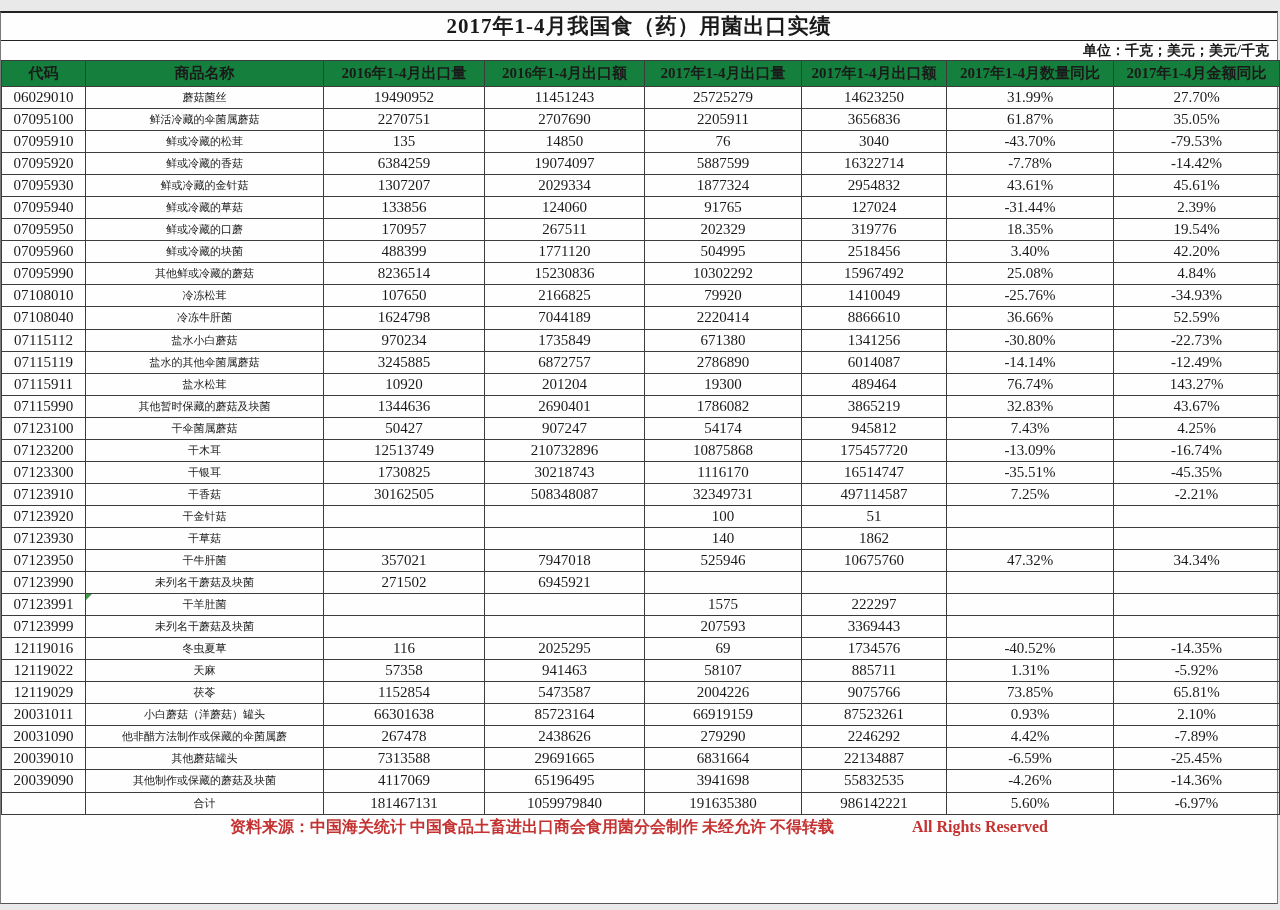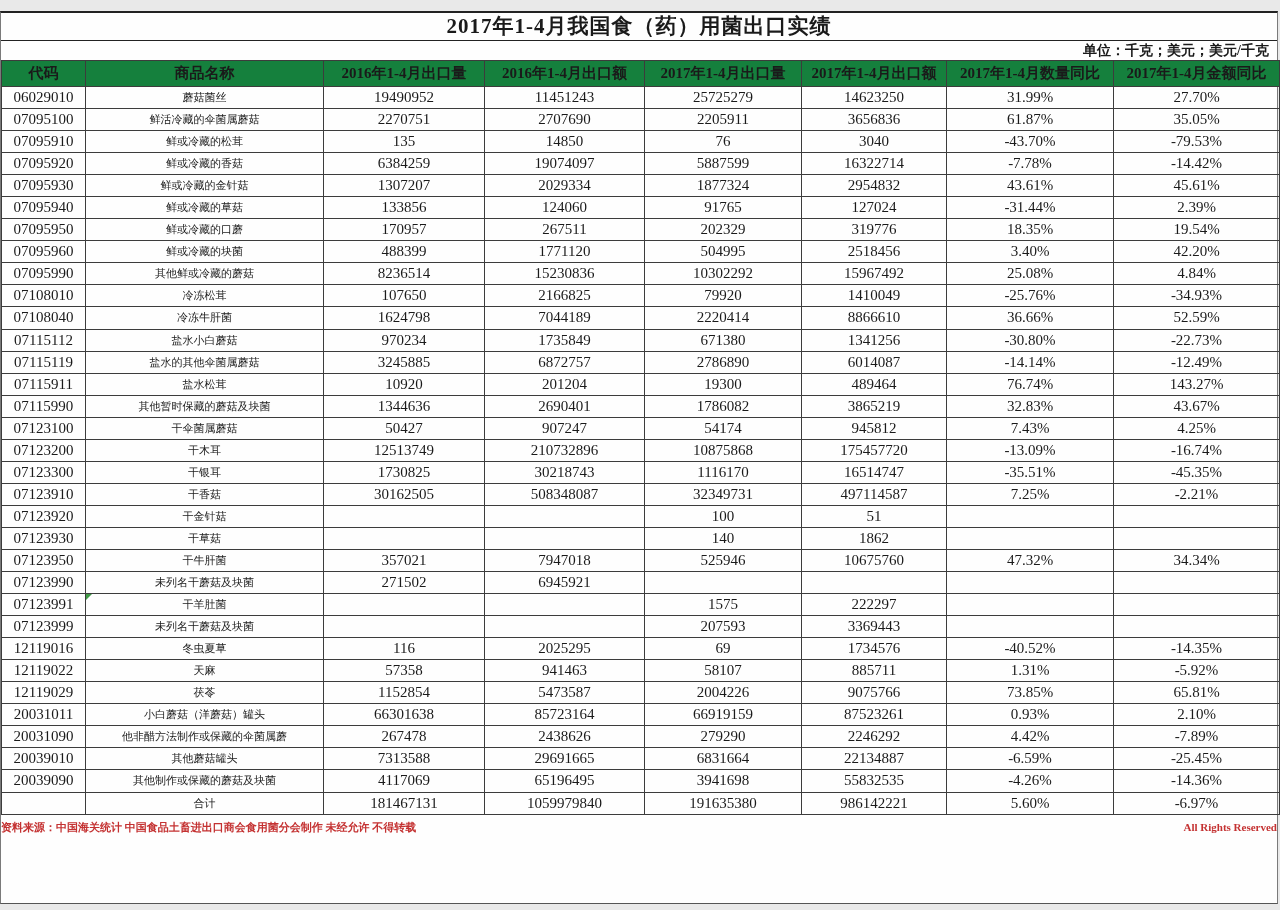--- a/index.html
+++ b/index.html
@@ -47,22 +47,22 @@
   }
   td.name{font-size:11px;}
   td.marker{position:relative;}
   td.marker::before{
     content:"";position:absolute;left:0;top:0;
     border-top:6px solid #3f9a46;border-right:6px solid transparent;
   }
   .c0{width:84px}.c1{width:238px}.c2{width:161px}.c3{width:160px}
   .c4{width:157px}.c5{width:145px}.c6{width:167px}.c7{width:166px}
   .footer{
-    height:25px;display:flex;align-items:center;justify-content:space-between;
-    gap:78px;font-size:11px;font-weight:bold;
+    height:25px;display:flex;align-items:center;justify-content:center;
+    gap:78px;font-size:16px;font-weight:bold;
   }
 </style>
 </head>
 <body>
 
 <div class="sheet">
   <div class="title">2017年1-4月我国食（药）用菌出口实绩</div>
   <div class="units">单位：千克；美元；美元/千克</div>
   <table>
     <colgroup>

